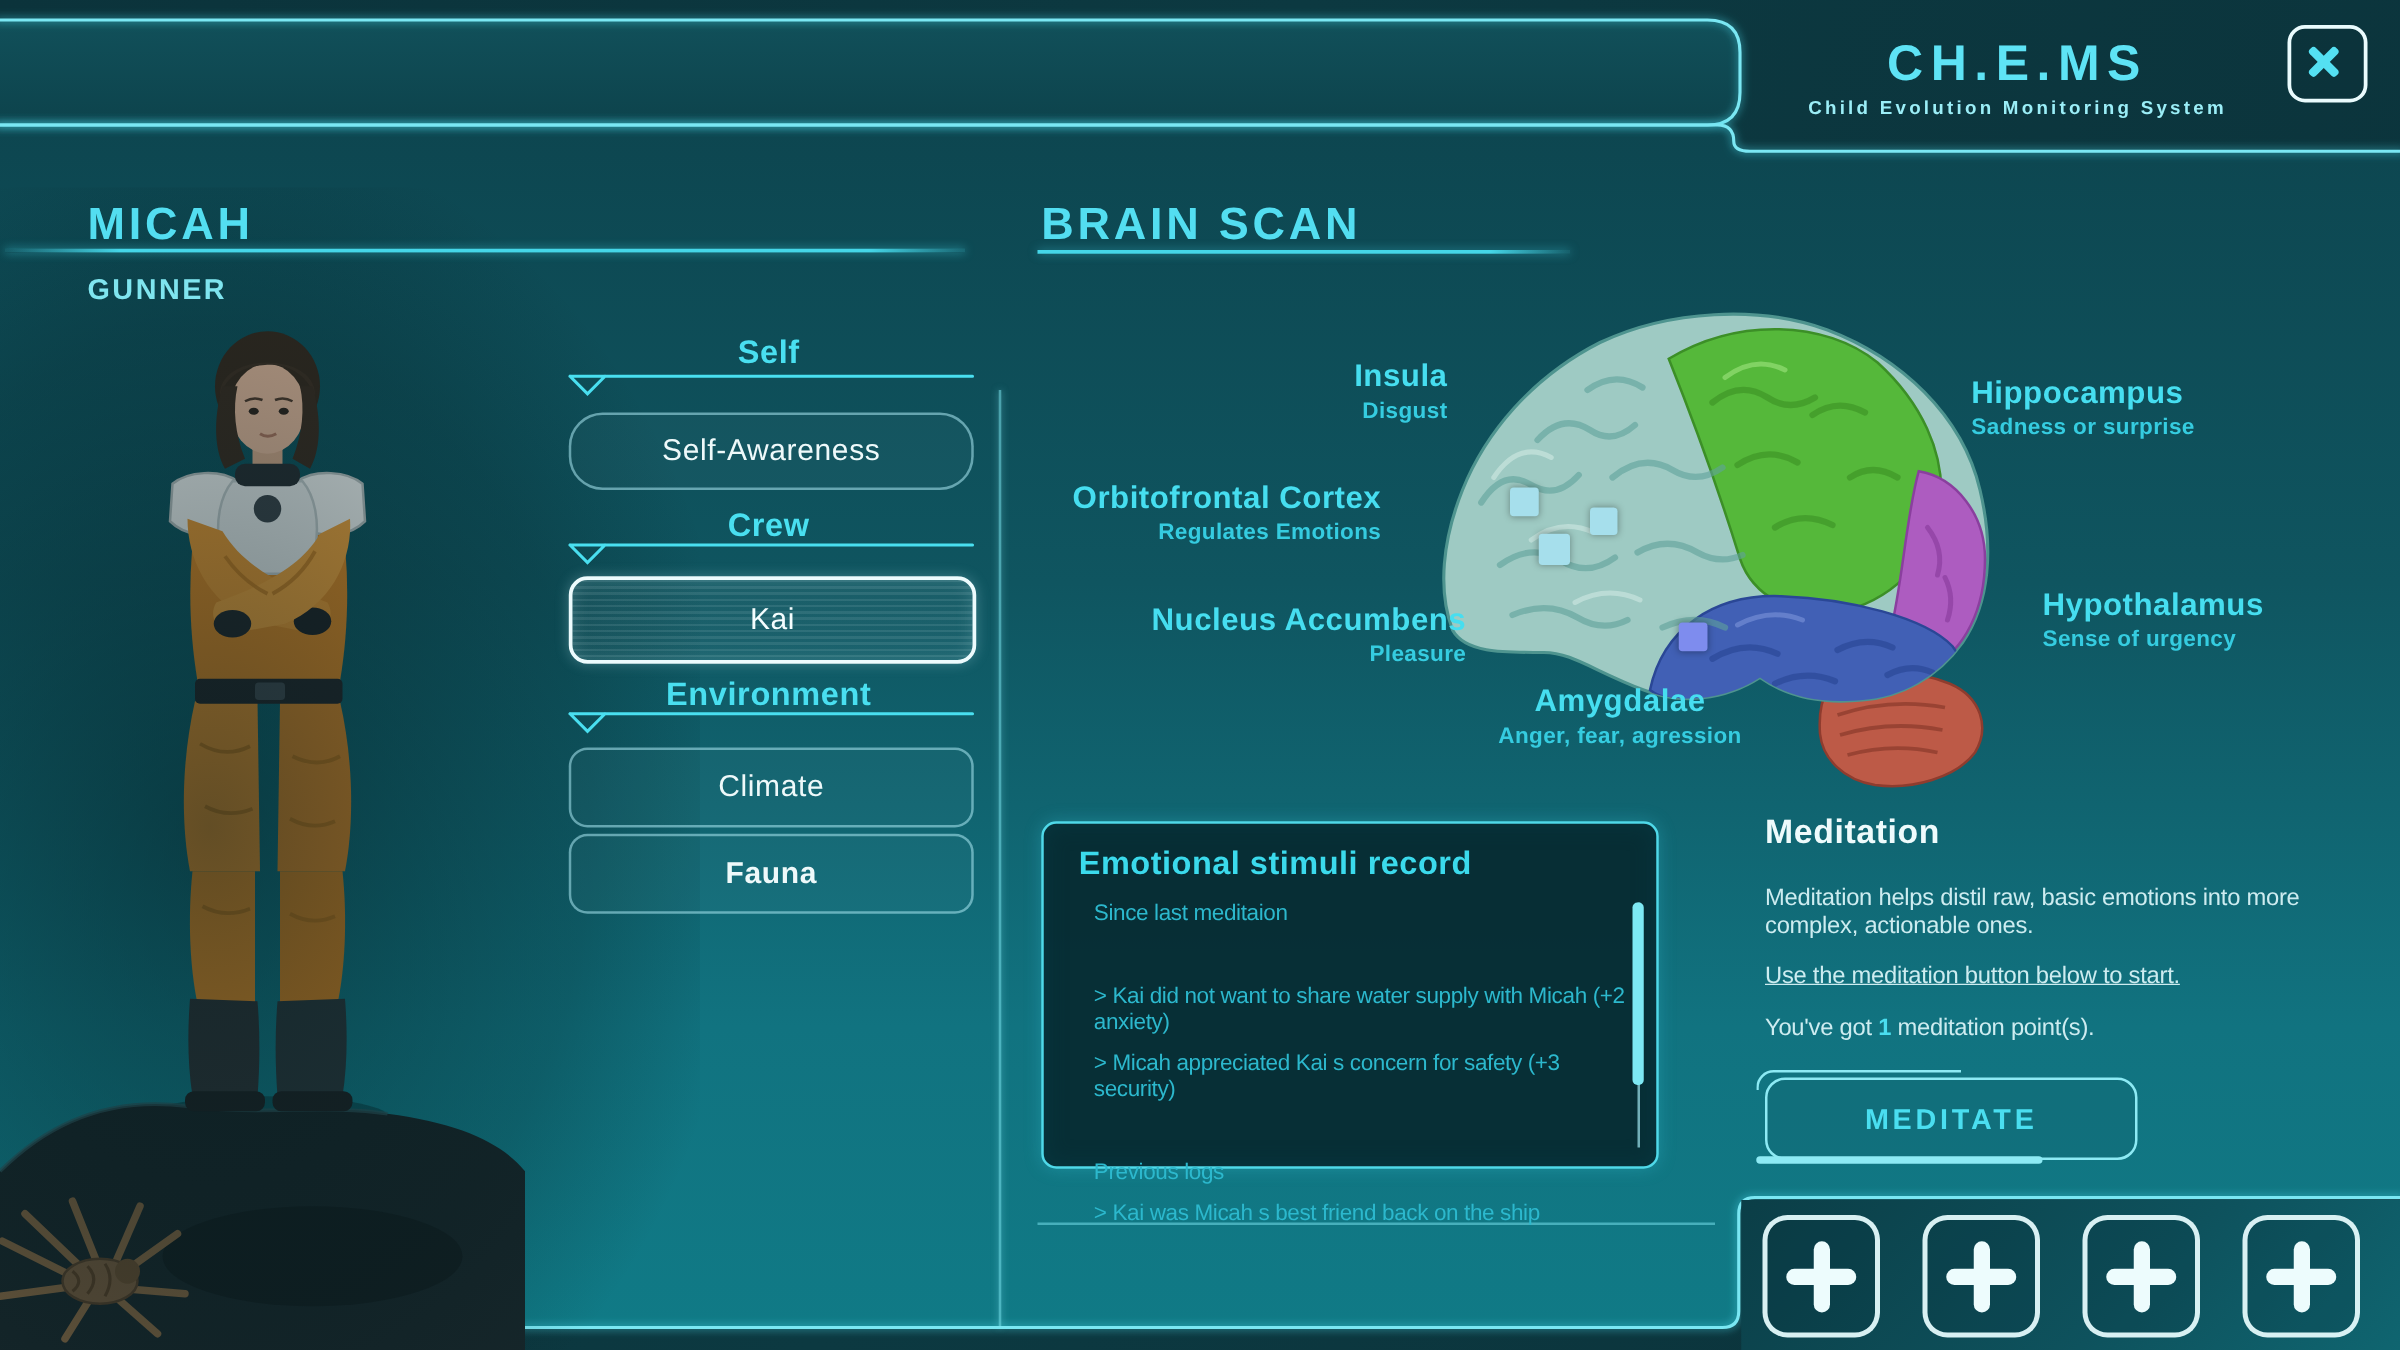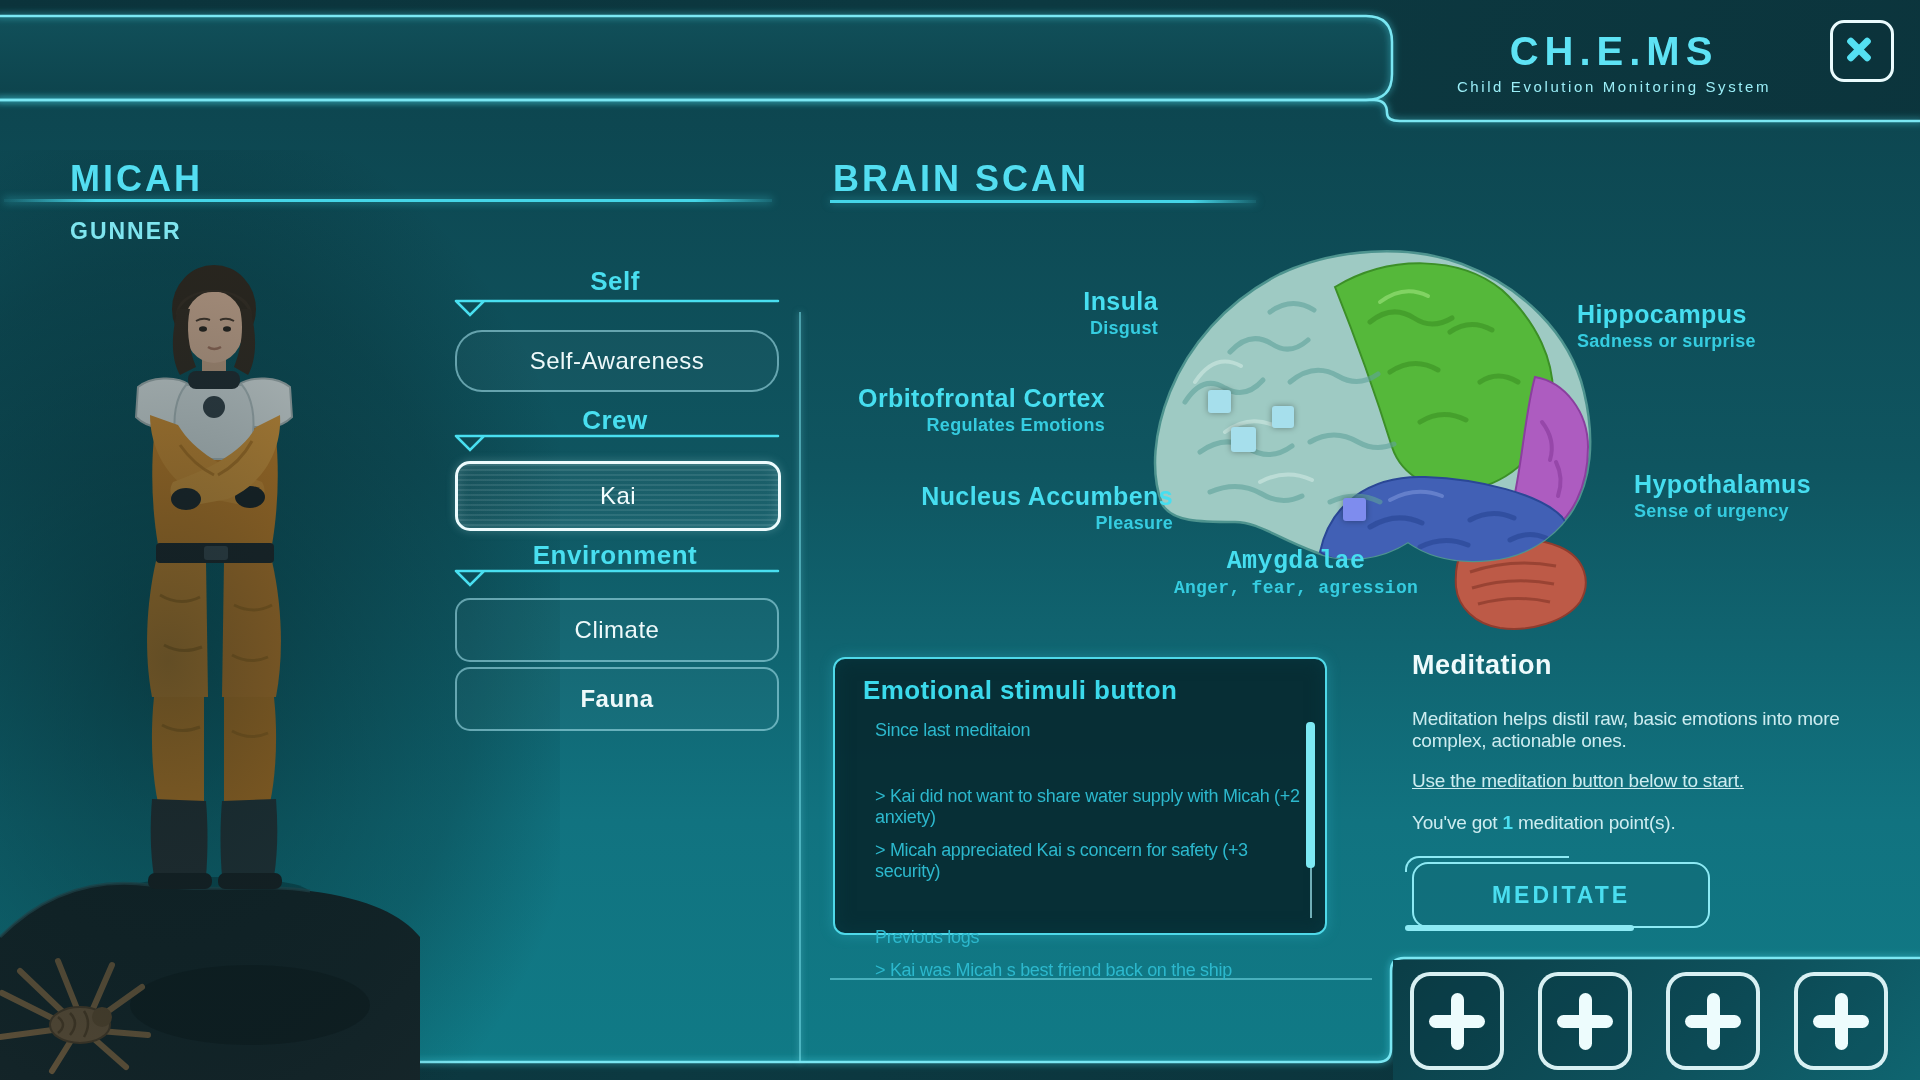--- a/index.html
+++ b/index.html
@@ -13,21 +13,21 @@
   #frame-svg{left:0;top:0;z-index:1;}
   .char-shade{left:0;top:150px;width:560px;height:930px;z-index:3;
     background:radial-gradient(ellipse at 30% 55%,rgba(4,26,30,.55) 0%,rgba(4,26,30,.25) 55%,rgba(4,26,30,0) 78%);pointer-events:none;}
   .plus-panel-fill{left:1393px;top:960px;width:527px;height:120px;z-index:2;
     background:linear-gradient(135deg,#0b3e47 0%,#0e525d 60%,#0f6570 100%);}
 
   
   .chems-block{left:1398px;top:14px;width:432px;height:96px;z-index:4;
     display:flex;flex-direction:column;align-items:center;justify-content:center;}
   .chems-title{font-size:40px;font-weight:700;letter-spacing:6px;color:#5ee3f5;}
-  .chems-sub{margin-top:4px;font-size:15px;font-weight:400;letter-spacing:2.6px;color:#9beef7;}
+  .chems-sub{margin-top:4px;font-size:15px;font-weight:700;letter-spacing:2.6px;color:#9beef7;}
   .close-btn{left:1830px;top:20px;width:58px;height:56px;z-index:5;cursor:pointer;
     border:3px solid #eafbfd;border-radius:14px;background:rgba(10,48,56,.25);}
   .close-btn .x1,.close-btn .x2{position:absolute;left:11px;top:23px;width:30px;height:7px;border-radius:3px;background:#54e0f2;}
   .close-btn .x1{transform:rotate(45deg);} .close-btn .x2{transform:rotate(-45deg);}
 
   
   .subject-name{left:70px;top:158px;z-index:4;font-size:36px;font-weight:700;letter-spacing:3px;color:#53def1;}
   .name-line{left:4px;top:199px;width:768px;height:3px;z-index:4;background:linear-gradient(90deg,rgba(69,214,232,.15),#45d6e8 12%,#45d6e8 90%,rgba(69,214,232,.2));box-shadow:0 0 8px rgba(69,214,232,.6);}
   .subject-role{left:70px;top:218px;z-index:4;font-size:23px;font-weight:700;letter-spacing:2px;color:#7fe5ef;}
 
@@ -48,21 +48,21 @@
   .v-divider{left:799px;top:312px;width:2px;height:750px;z-index:4;background:rgba(126,231,243,.55);box-shadow:0 0 6px rgba(126,231,243,.5);}
   .h-divider{left:830px;top:978px;width:542px;height:2px;z-index:4;background:rgba(126,231,243,.5);}
 
   
   .scan-title{left:833px;top:158px;z-index:4;font-size:36px;font-weight:700;letter-spacing:3px;color:#53def1;}
   .scan-line{left:830px;top:200px;width:426px;height:3px;z-index:4;background:linear-gradient(90deg,#45d6e8 0%,#45d6e8 85%,rgba(69,214,232,.15));box-shadow:0 0 8px rgba(69,214,232,.5);}
   #brain-svg{left:1140px;top:242px;z-index:3;}
   .region{z-index:4;}
   .region .rname{font-size:25px;font-weight:700;letter-spacing:.4px;color:#46def0;line-height:1.1;}
   .region .remo{font-size:18px;font-weight:700;letter-spacing:.3px;color:#35cce0;line-height:1.2;margin-top:2px;}
-  .r-right{text-align:right;} .r-center{text-align:center;font-family:Liberation Mono, monospace;} .r-left{text-align:left;}
+  .r-right{text-align:right;} .r-center{text-align:center;} .r-left{text-align:left;}
   #reg-insula{left:858px;top:288px;width:300px;}
   #reg-ofc{left:805px;top:385px;width:300px;}
   #reg-nacc{left:873px;top:483px;width:300px;}
   #reg-amyg{left:1146px;top:548px;width:300px;}
   #reg-hippo{left:1577px;top:301px;width:300px;}
   #reg-hypo{left:1605px;top:471px;width:300px;margin-left:29px;}
   .marker{z-index:5;border-radius:3px;cursor:pointer;box-shadow:0 0 6px rgba(0,0,0,.35);}
   .marker.cyan{background:#a6dfec;}
   .marker.blue{background:#7e8cee;}
   #mk1{left:1208px;top:390px;width:23px;height:23px;}
@@ -330,21 +330,21 @@
   <div class="abs region r-left" id="reg-hippo">
     <div class="rname">Hippocampus</div>
     <div class="remo">Sadness or surprise</div>
   </div>
   <div class="abs region r-left" id="reg-hypo">
     <div class="rname">Hypothalamus</div>
     <div class="remo">Sense of urgency</div>
   </div>
 
   <div class="abs record">
-    <div class="record-title">Emotional stimuli button</div>
+    <div class="record-title">Emotional stimuli record</div>
     <div class="record-body">
       <p>Since last meditaion</p>
       <div class="record-gap"></div>
       <p>&gt; Kai did not want to share water supply with Micah (+2 anxiety)</p>
       <p>&gt; Micah appreciated Kai s  concern for safety (+3 security)</p>
       <div class="record-gap"></div>
       <p>Previous logs</p>
       <p>&gt; Kai was Micah s best friend back on the ship</p>
     </div>
   </div>

